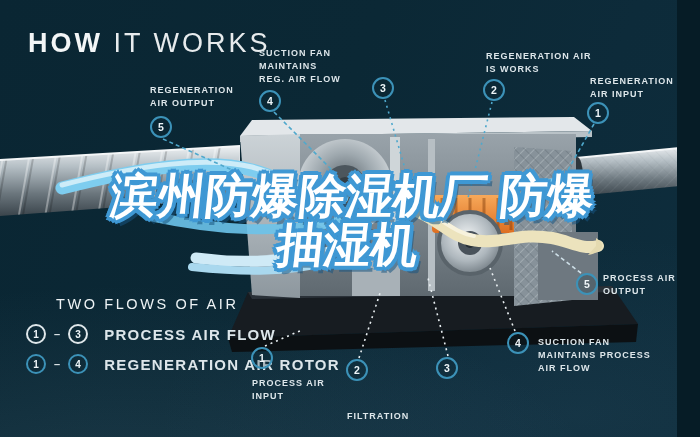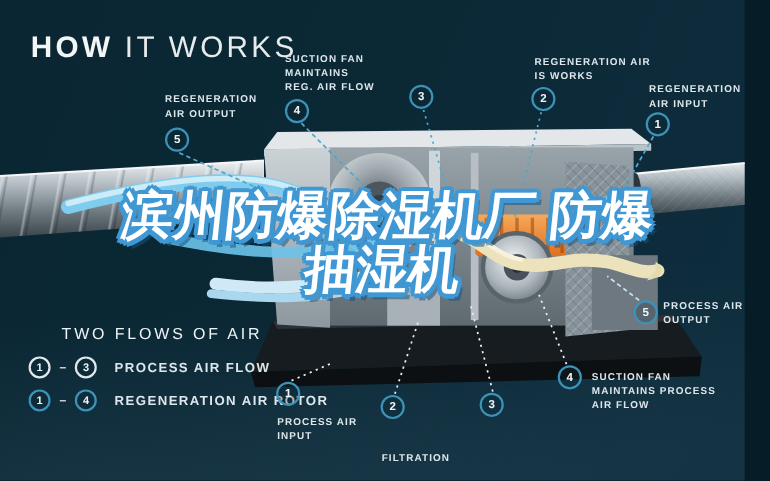--- a/index.html
+++ b/index.html
@@ -25,21 +25,21 @@
   .mk{position:absolute;z-index:21;width:22px;height:22px;border-radius:50%;
       border:2px solid #3c92b8;color:#eef5f8;font-size:10.5px;font-weight:700;
       display:flex;align-items:center;justify-content:center;background:rgba(10,38,51,.25);}
   .mk.white{border-color:#dfe7ea;}
   .mk.sm{width:20px;height:20px;font-size:10px;}
   
   .legend-title{position:absolute;left:28px;top:296px;z-index:20;color:#eef3f5;
       font-size:14.5px;letter-spacing:2.6px;font-weight:400;white-space:nowrap;margin-left:28px;}
   .legend-row{position:absolute;z-index:20;display:flex;align-items:center;gap:7px;}
   .legend-row .dash{color:#dfe7ea;font-weight:700;font-size:11px;margin:0 1px;}
-  .legend-row .txt{color:#dde6ea;font-size:12px;font-weight:700;letter-spacing:1.3px;margin-left:9px;white-space:nowrap;}
+  .legend-row .txt{color:#dde6ea;font-size:15px;font-weight:700;letter-spacing:1.3px;margin-left:9px;white-space:nowrap;}
   .legend-row .mk{position:static;}
   
   .headline{position:absolute;left:0;top:172px;width:700px;z-index:30;text-align:center;
       transform:skewX(-6deg);pointer-events:none;}
   .headline .l{font-weight:700;font-size:47px;line-height:1.04;color:#fff;
       font-family:"Liberation Sans","DejaVu Sans",sans-serif;
       text-shadow:
         -3px -3px 0 #3f98d4, 3px -3px 0 #3f98d4,-3px 3px 0 #3f98d4, 3px 3px 0 #3f98d4,
         -4px 0 0 #3f98d4, 4px 0 0 #3f98d4, 0 -4px 0 #3f98d4, 0 4px 0 #3f98d4,
         5px 6px 0 rgba(23,84,128,.55);

